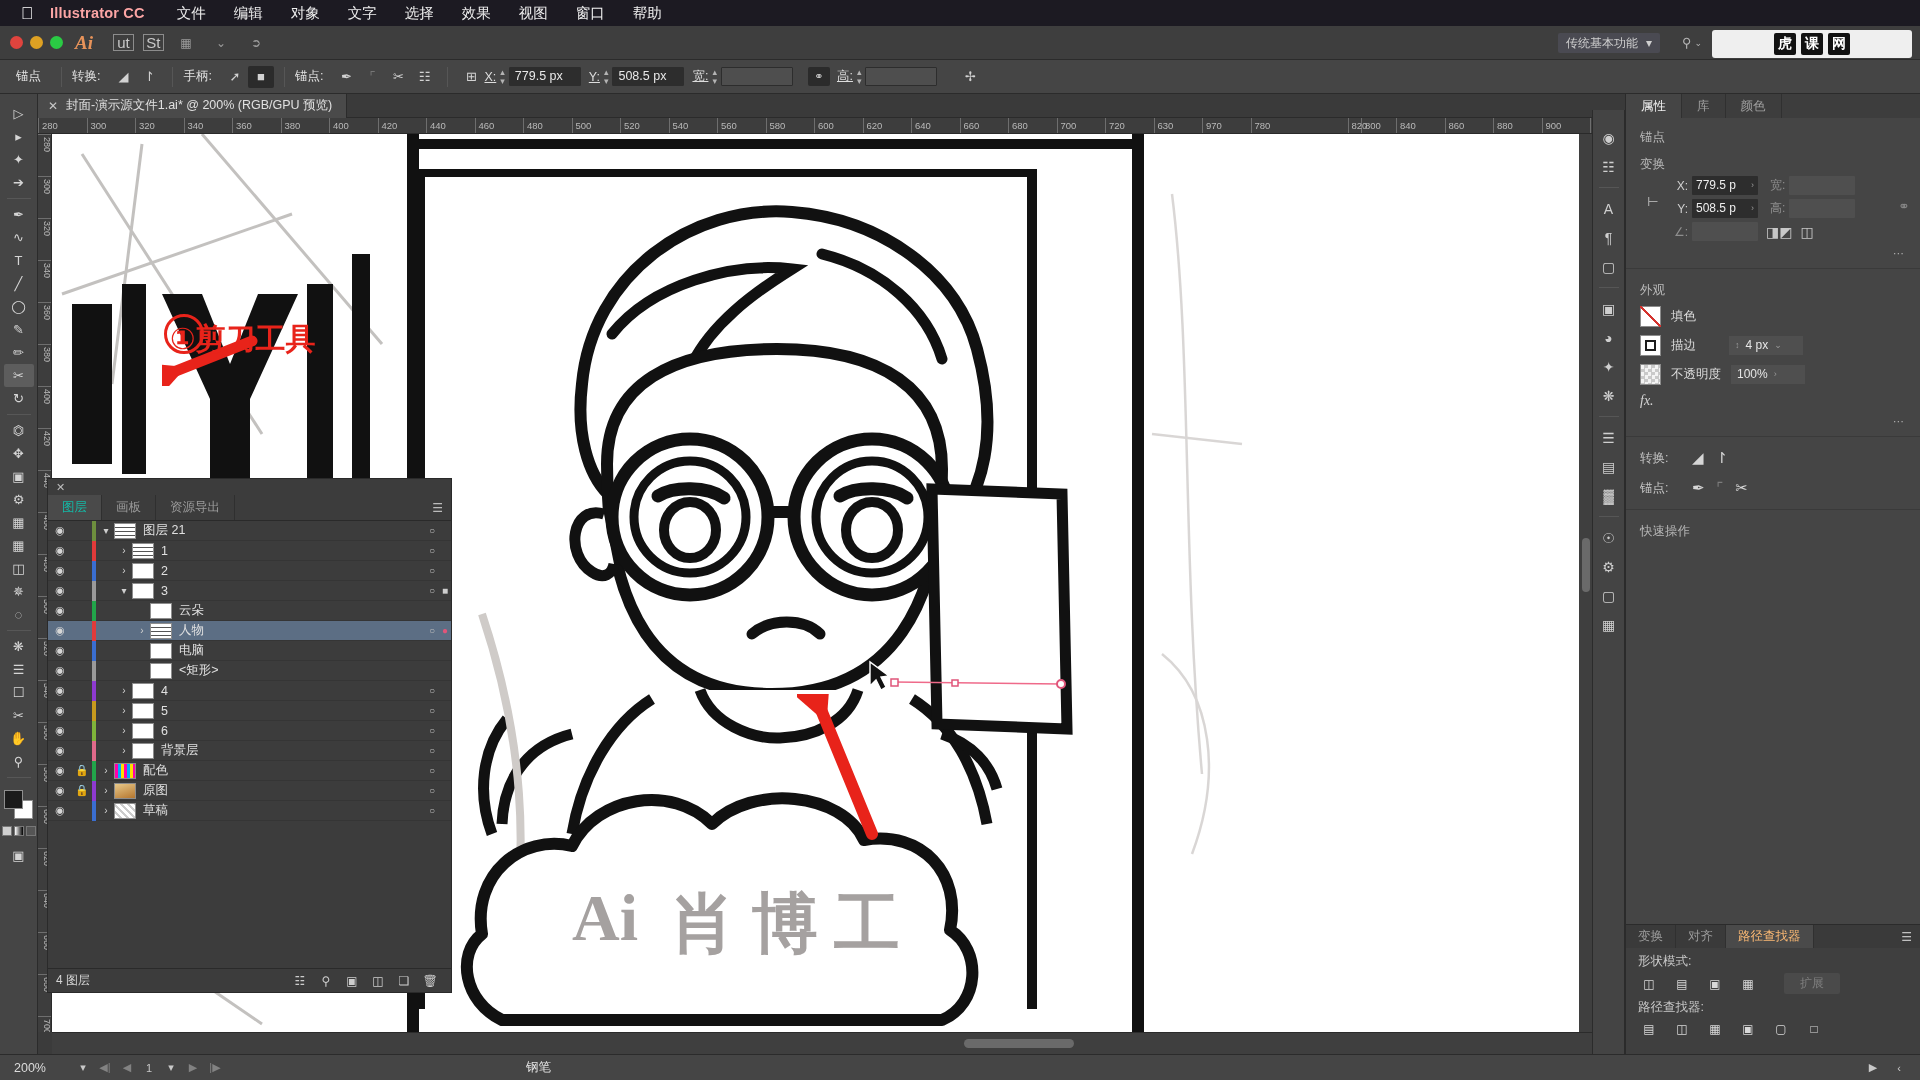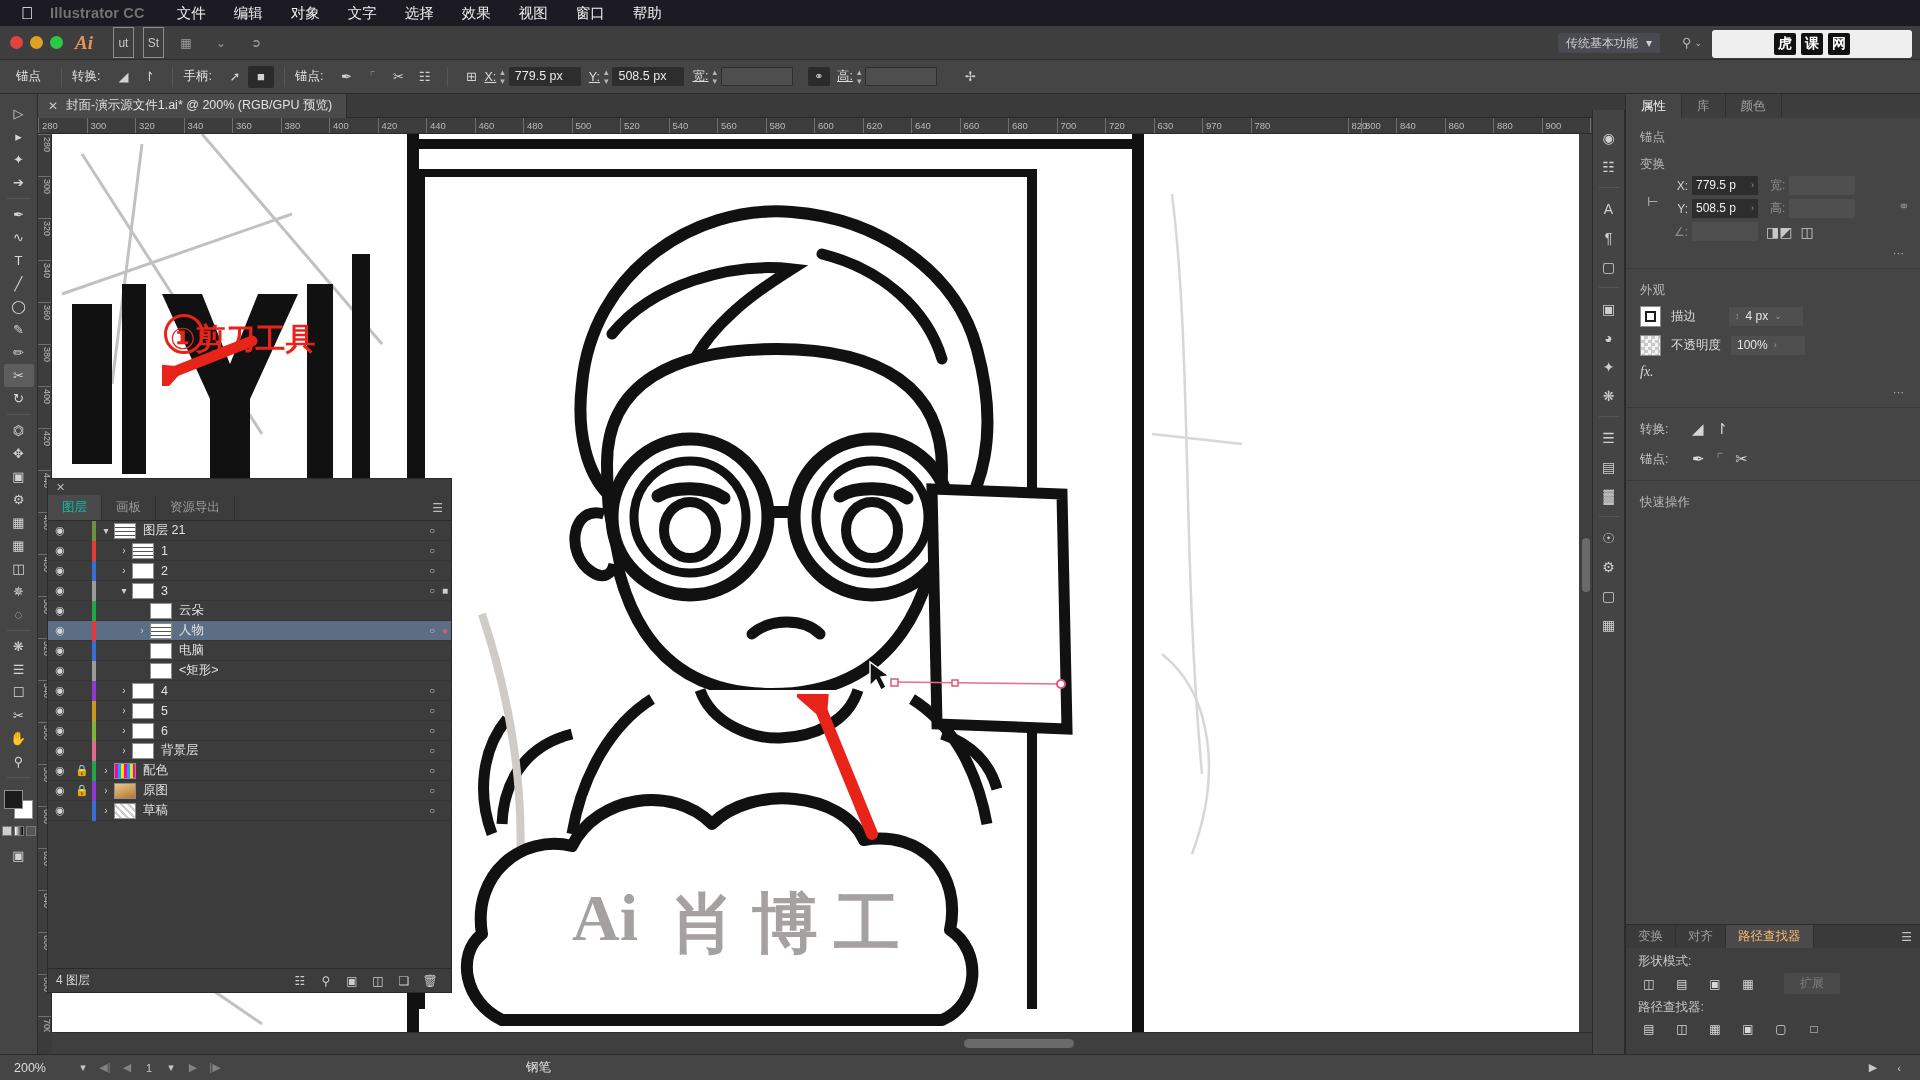--- a/index.html
+++ b/index.html
@@ -11,42 +11,42 @@
     font-size: 13px;
   }
 
   
   .mac-menubar {
     position: absolute; top: 0; left: 0; width: 1920px; height: 26px;
     background: #1c1a22; display: flex; align-items: center;
     padding-left: 14px; gap: 0;
   }
   .apple-logo { width: 26px; text-align: center; font-size: 17px; color: #fff; line-height: 1; }
-  .app-name { color: #737373; font-weight: bold; font-size: 14.5px; margin: 0 18px 0 10px; letter-spacing: .2px;}
+  .app-name { color: #fca5a5; font-weight: bold; font-size: 14.5px; margin: 0 18px 0 10px; letter-spacing: .2px;}
   .menu-item { color: #efefef; font-size: 14.5px; padding: 0 14px; cursor: default; }
 
   
   .app-titlebar {
     position: absolute; top: 26px; left: 0; width: 1920px; height: 34px;
     background: #3e3e3e; display: flex; align-items: center; padding-left: 10px;
     border-bottom: 1px solid #2b2b2b;
   }
   .traffic { display: flex; gap: 7px; align-items: center; margin-right: 12px; }
   .dot { width: 13px; height: 13px; border-radius: 50%; }
   .dot.red { background: #e0443e; }
   .dot.yellow { background: #dea123; }
   .dot.green { background: #2aca44; }
   .ai-logo { color: #e8935a; font-weight: bold; font-size: 19px; font-style: italic; margin-right: 20px;
              font-family: "Liberation Serif", serif; }
   .tb-icon {
     width: 26px; height: 20px; margin-right: 9px;
     display: flex; align-items: center; justify-content: center;
     color: #9a9a9a; font-size: 12px;
   }
-  .tb-icon.boxed { border: 1px solid #8c8c8c; width: 21px; height: 31px; font-size: 12px; color: #c8c8c8;}
+  .tb-icon.boxed { border: 1px solid #8c8c8c; width: 21px; height: 17px; font-size: 15px; color: #c8c8c8;}
   .ws-switch {
     position: absolute; right: 260px; top: 7px; height: 20px;
     background: #4a4a52; border-radius: 2px; padding: 0 8px;
     display: flex; align-items: center; gap: 8px; font-size: 12px; color: #cfcfcf;
   }
   .search-ic { position: absolute; right: 218px; top: 9px; display:flex; gap:3px; align-items:center; color:#b5b5b5; font-size: 13px;}
   .brand-logo {
     position: absolute; right: 8px; top: 4px; height: 28px; width: 200px;
     background: #efefef; border-radius: 3px; display: flex; align-items: center;
     justify-content: center; gap: 5px; overflow: hidden;
@@ -840,20 +840,24 @@
       </div>
       <div class="xf-right" style="padding-top:22px">
         <span class="xf-ic dim">⚭</span>
       </div>
     </div>
     <div class="dots-right">⋯</div>
     <div class="pp-divline"></div>
 
     <div class="pp-sect">外观</div>
     <div class="app-row">
+      <span class="app-sw none"></span>
+      <span class="app-lbl">填色</span>
+    </div>
+    <div class="app-row">
       <span class="app-sw stroke"></span>
       <span class="app-lbl">描边</span>
       <span class="app-val">
         <span class="chev">↕</span>
         <span>4 px</span>
         <span class="chev">⌄</span>
       </span>
     </div>
     <div class="app-row">
       <span class="app-sw opacity"></span>

